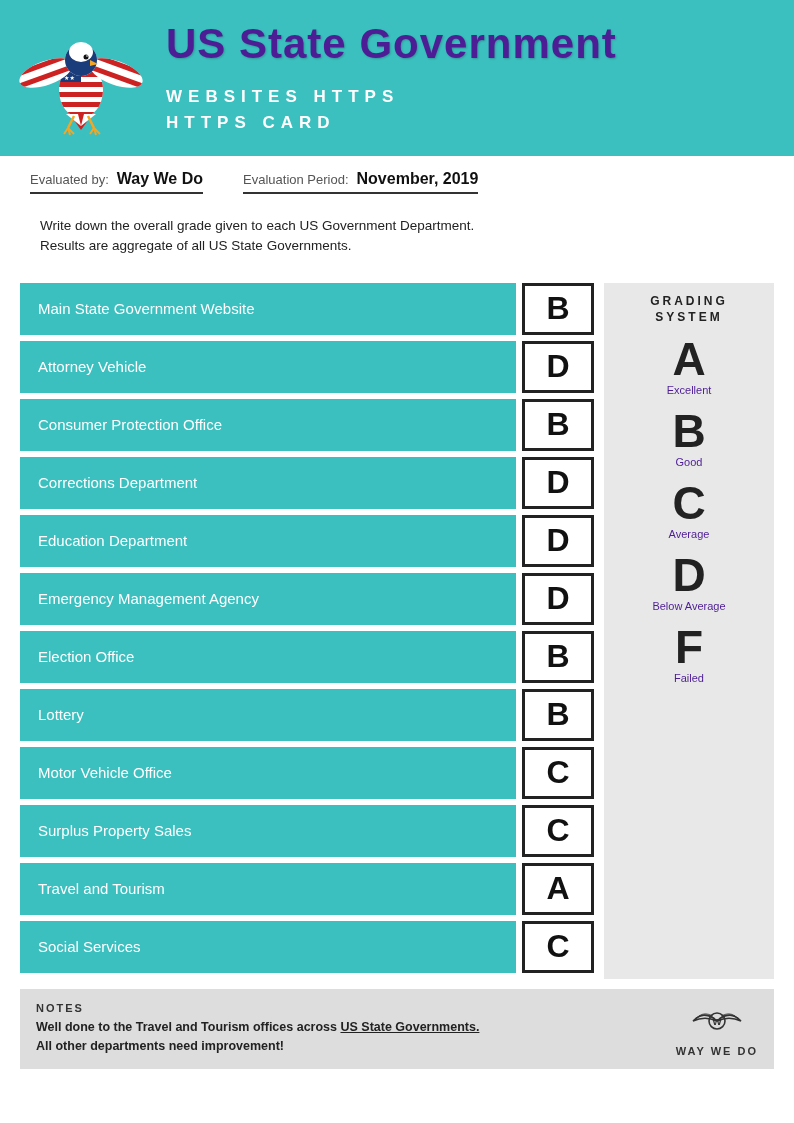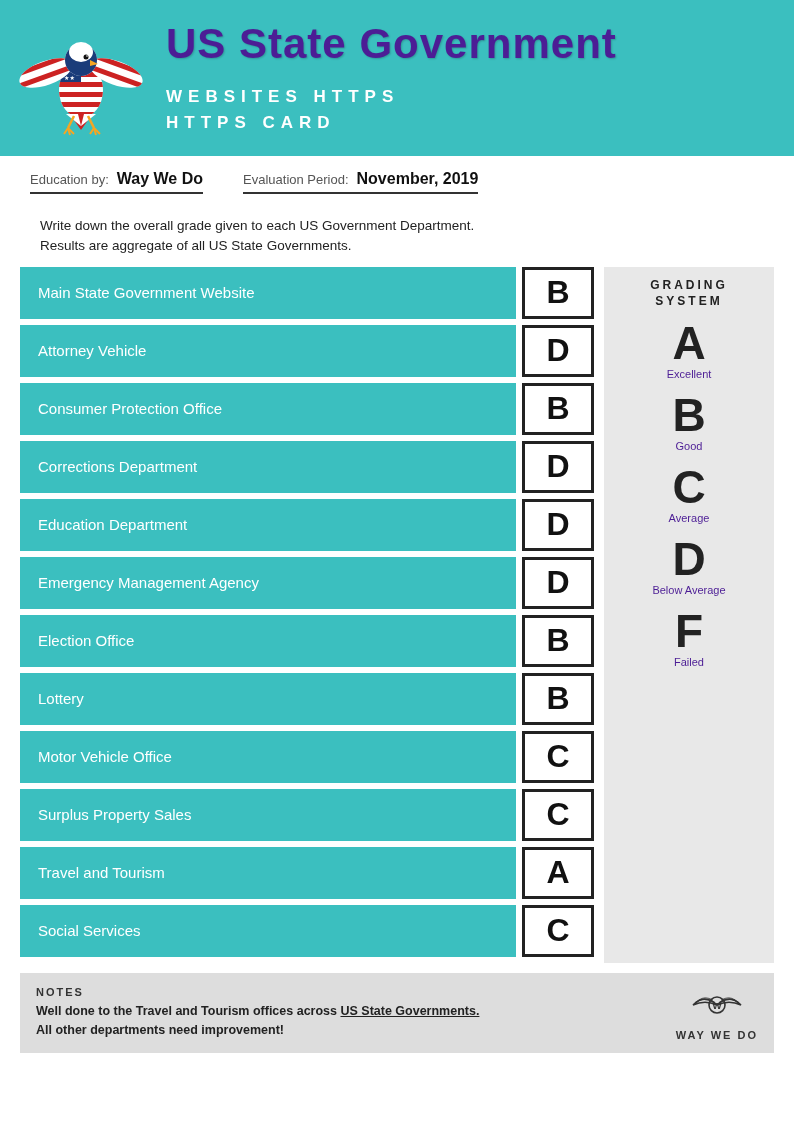--- a/index.html
+++ b/index.html
@@ -79,20 +79,21 @@
       color: #222;
       padding: 14px 40px 10px 40px;
       line-height: 1.5;
     }
 
     
     .main-content {
       display: flex;
       padding: 0 20px 0 20px;
       gap: 0;
+      margin-top: 16px;
     }
 
     
     .grade-table {
       flex: 1;
       display: flex;
       flex-direction: column;
       gap: 0;
     }
 
@@ -310,21 +311,21 @@
     <div class="header-title">US State Government</div>
     <div class="header-subtitle">
       <span>WEBSITES HTTPS</span><br>
       <span>HTTPS CARD</span>
     </div>
   </div>
 </div>
 
 <div class="meta-row">
   <div class="meta-item">
-    <span class="meta-label">Education by:</span>
+    <span class="meta-label">Evaluated by:</span>
     <span class="meta-value">Way We Do</span>
   </div>
   <div class="meta-item">
     <span class="meta-label">Evaluation Period:</span>
     <span class="meta-value">November, 2019</span>
   </div>
 </div>
 
 <div class="description">
   <span>Write down the overall grade given to each US Government Department.</span><br>

